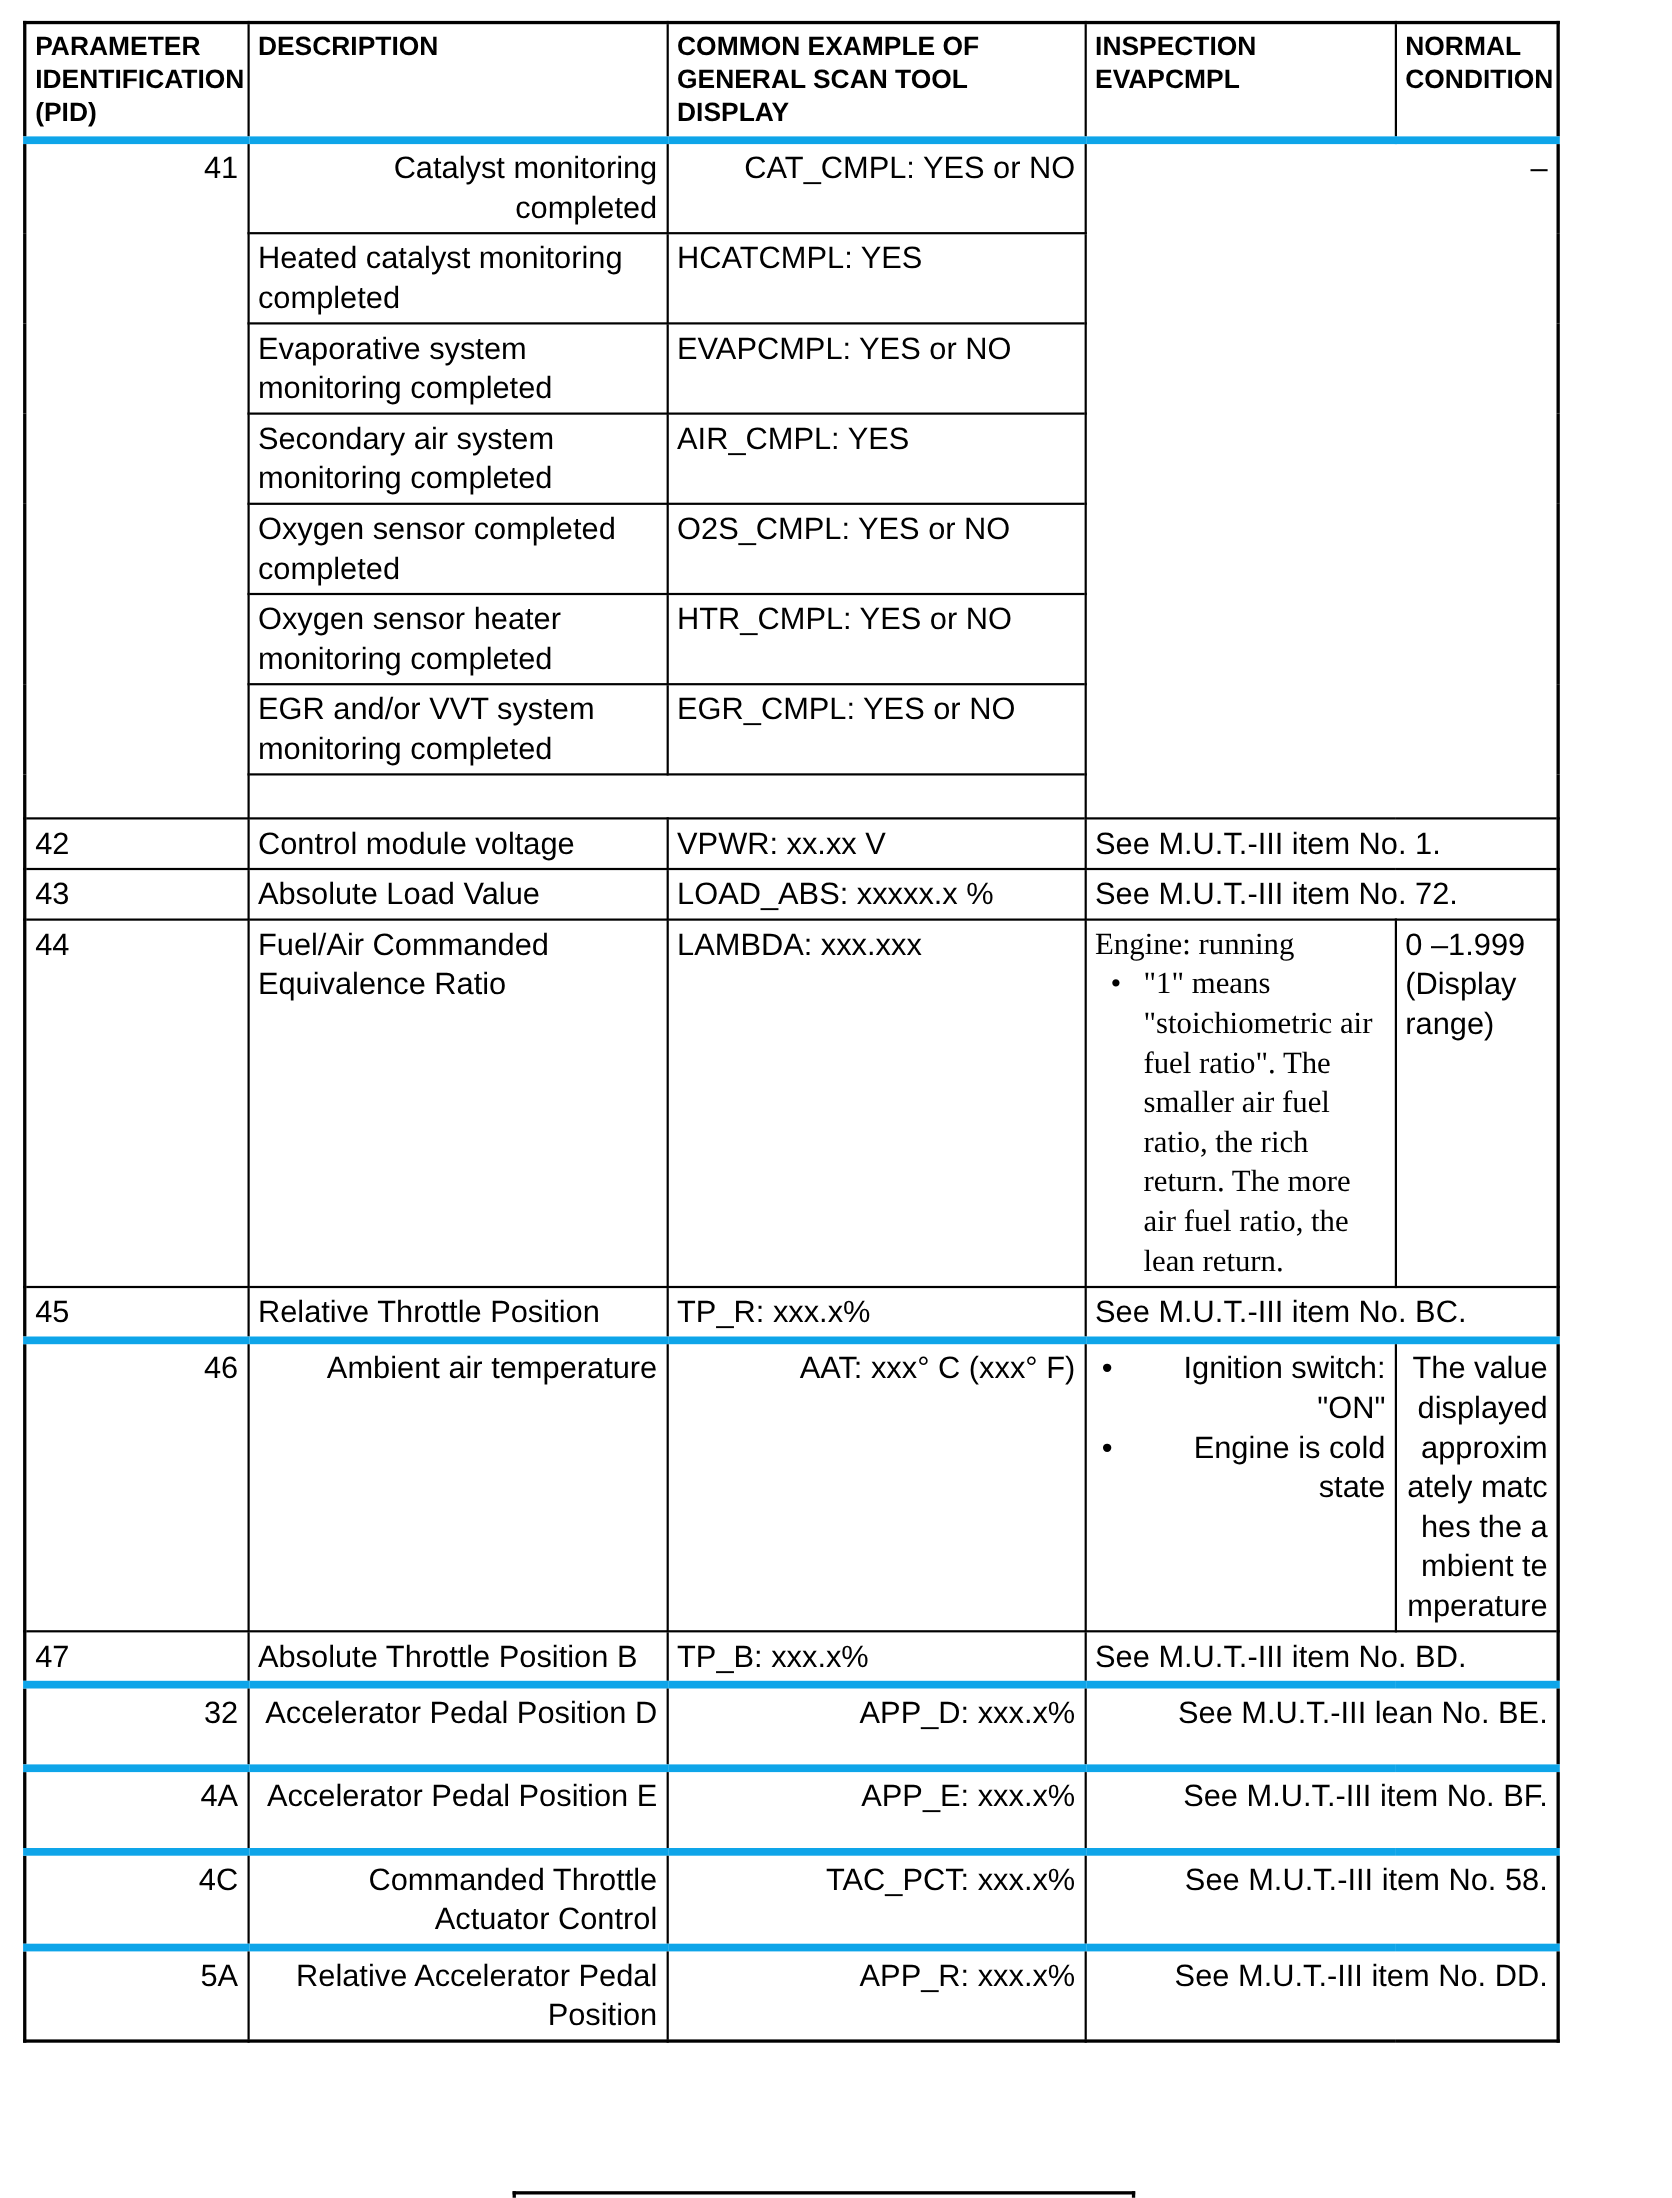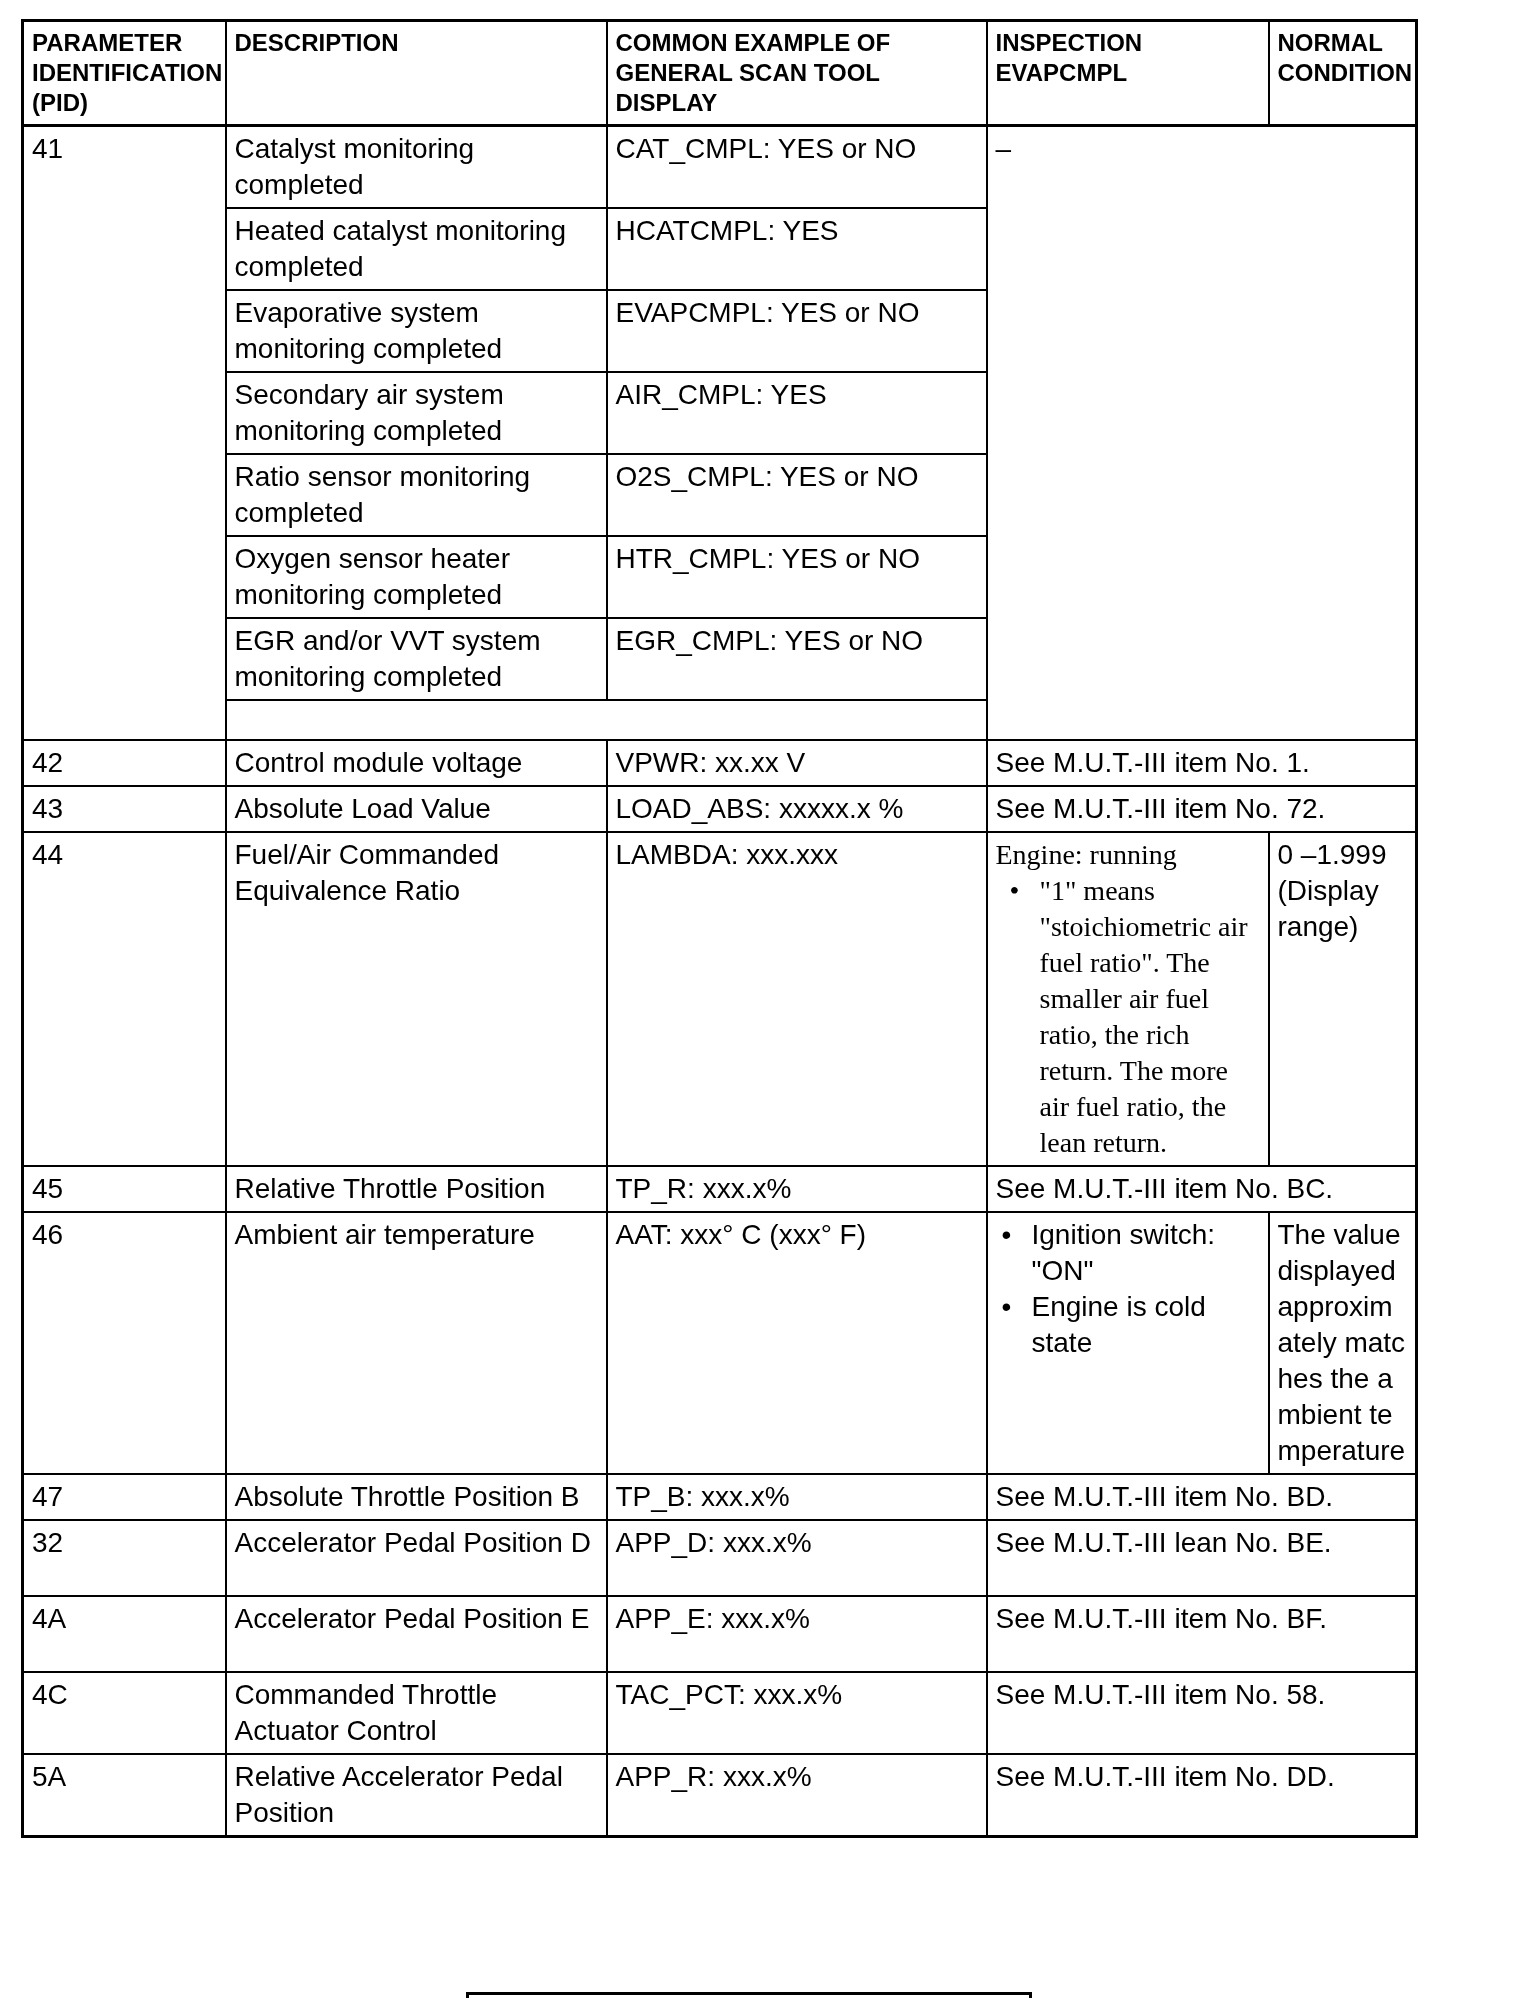--- a/index.html
+++ b/index.html
@@ -4,21 +4,21 @@
   <style>
     html, body { margin: 0; padding: 0; background: #ffffff; }
     body { width: 1520px; height: 1998px; position: relative; overflow: hidden;
            font-family: "Liberation Sans", sans-serif; color: #000; }
     .tbl { position: absolute; left: 21px; top: 19px; width: 1180px; border-collapse: collapse;
            table-layout: fixed; border: 3px solid #000; padding-left: 23px; }
     .tbl td, .tbl th { border: 2px solid #000; vertical-align: top; padding: 4px 8px 4px 8px;
            font-size: 28px; line-height: 36px; text-align: left; font-weight: normal; }
     .tbl th { font-weight: bold; font-size: 24px; line-height: 30px; padding: 6px 8px; }
     .tbl thead tr { border-bottom: 3px solid #000; }
-    .tbl tr.thick-top > td { border-top: 1px solid #0ea5e9; }
+    .tbl tr.thick-top > td { border-top: 7px solid #0ea5e9; text-align: right; }
     .col1 { width: 203px; } .col2 { width: 381px; } .col3 { width: 380px; }
     .col4 { width: 282px; } .col5 { width: 148px; }
     ul.blist { margin: 0; padding: 0 0 0 44px; list-style: none; }
     ul.blist li { position: relative; }
     ul.blist li::before { content: "\2022"; position: absolute; left: -30px; top: 0; }
     .insp44 { padding-left: 8px; font-family: Liberation Serif, serif; }
     .footer-box { position: absolute; left: 466px; top: 1992px; width: 560px; height: 20px;
                   border-top: 3px solid #000; border-left: 3px solid #000; border-right: 3px solid #000; }
     .h-41-sub { height: 76px; }
     .h-41-blank { height: 40px; }
@@ -59,21 +59,21 @@
     </tr>
     <tr class="h-41-sub">
       <td>Evaporative system monitoring completed</td>
       <td>EVAPCMPL: YES or NO</td>
     </tr>
     <tr class="h-41-sub">
       <td>Secondary air system monitoring completed</td>
       <td>AIR_CMPL: YES</td>
     </tr>
     <tr class="h-41-sub">
-      <td>Ratio sensor monitoring completed</td>
+      <td>Oxygen sensor completed completed</td>
       <td>O2S_CMPL: YES or NO</td>
     </tr>
     <tr class="h-41-sub">
       <td>Oxygen sensor heater monitoring completed</td>
       <td>HTR_CMPL: YES or NO</td>
     </tr>
     <tr class="h-41-sub">
       <td>EGR and/or VVT system monitoring completed</td>
       <td>EGR_CMPL: YES or NO</td>
     </tr>

